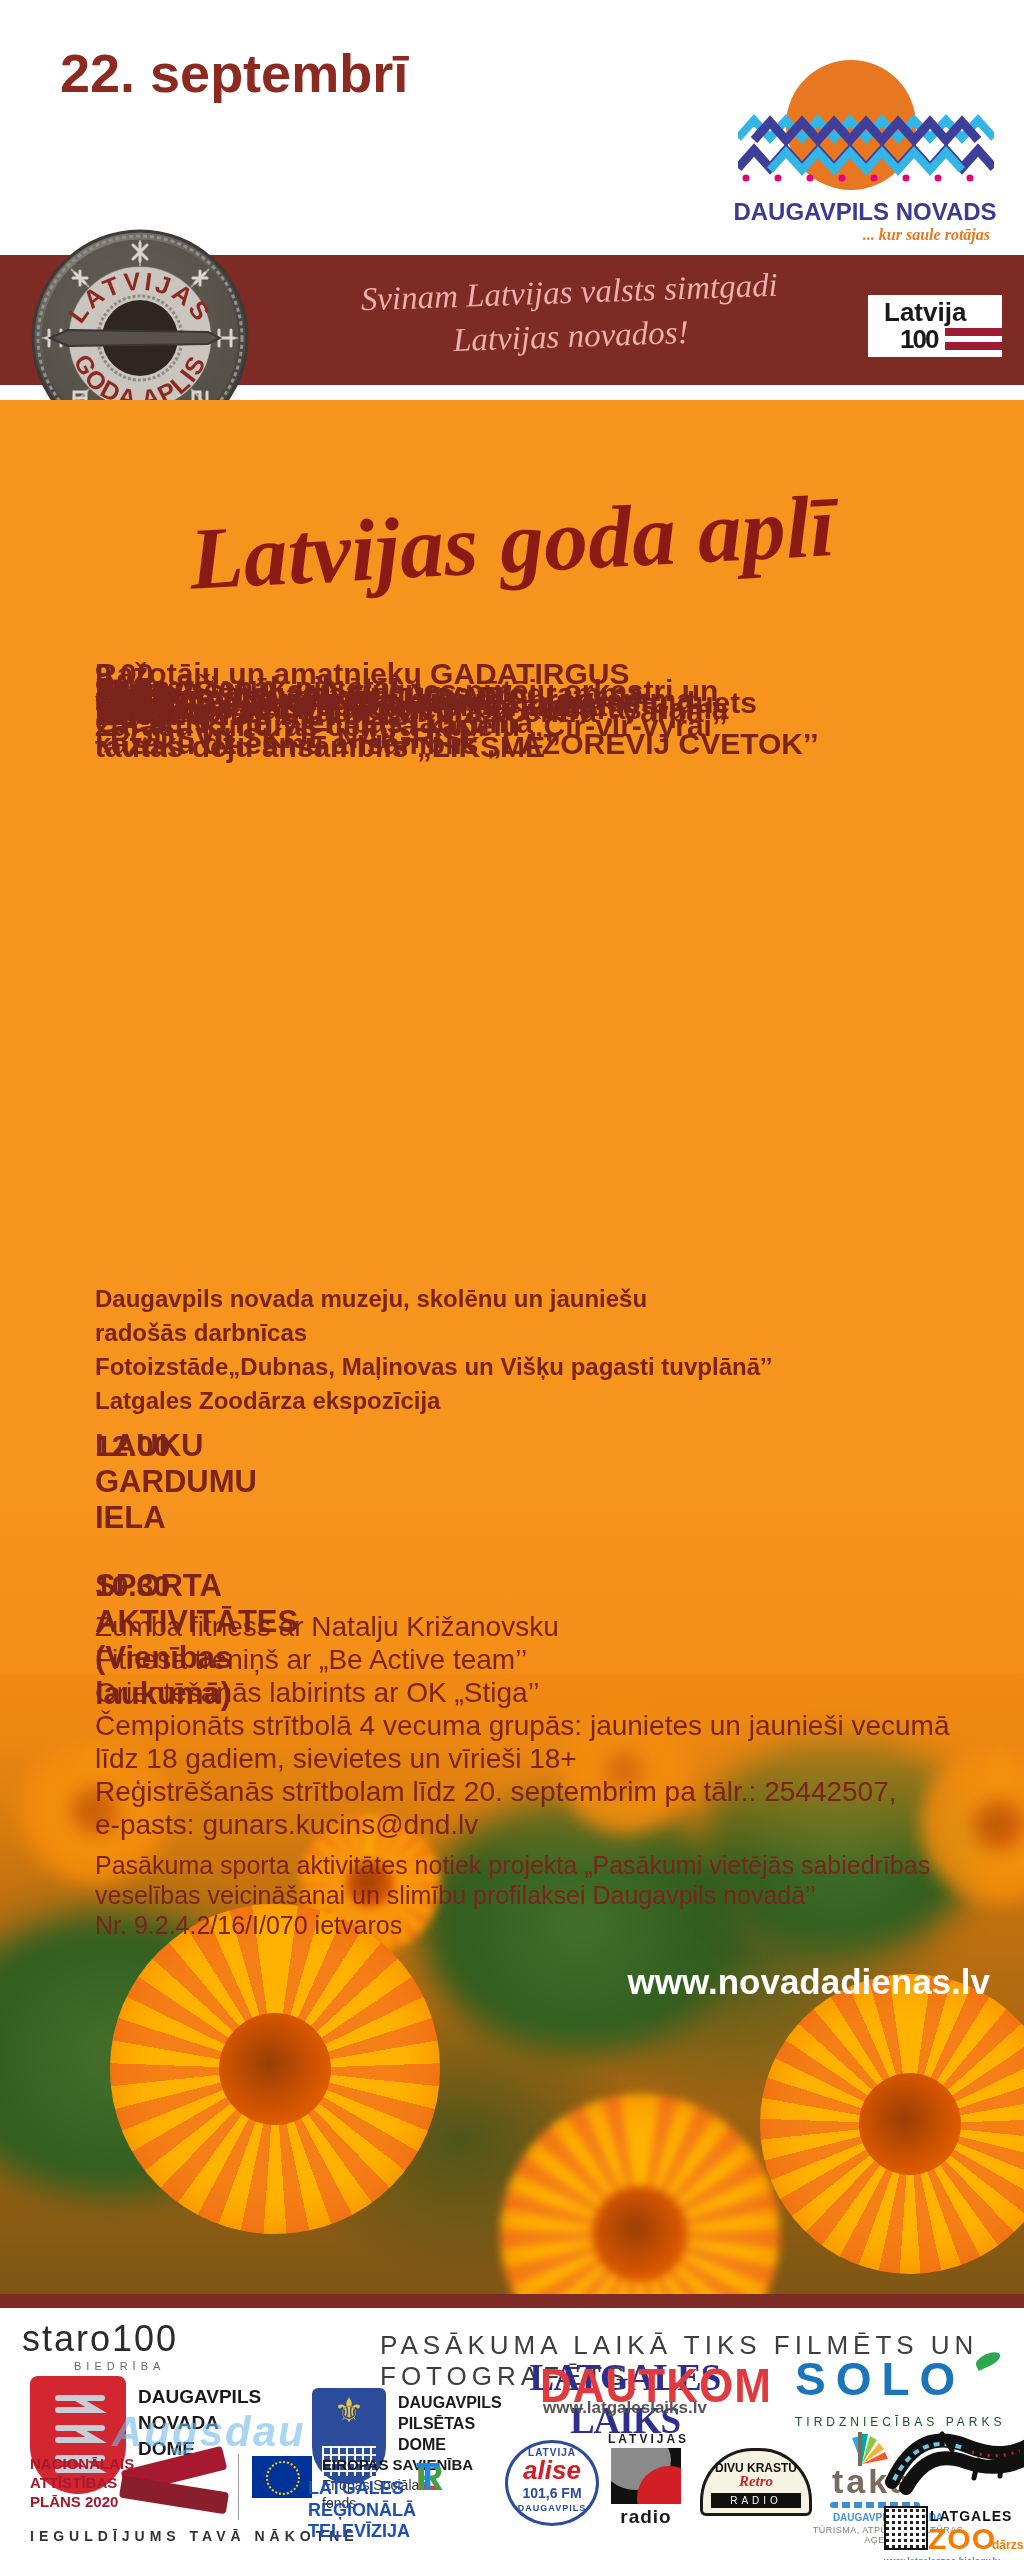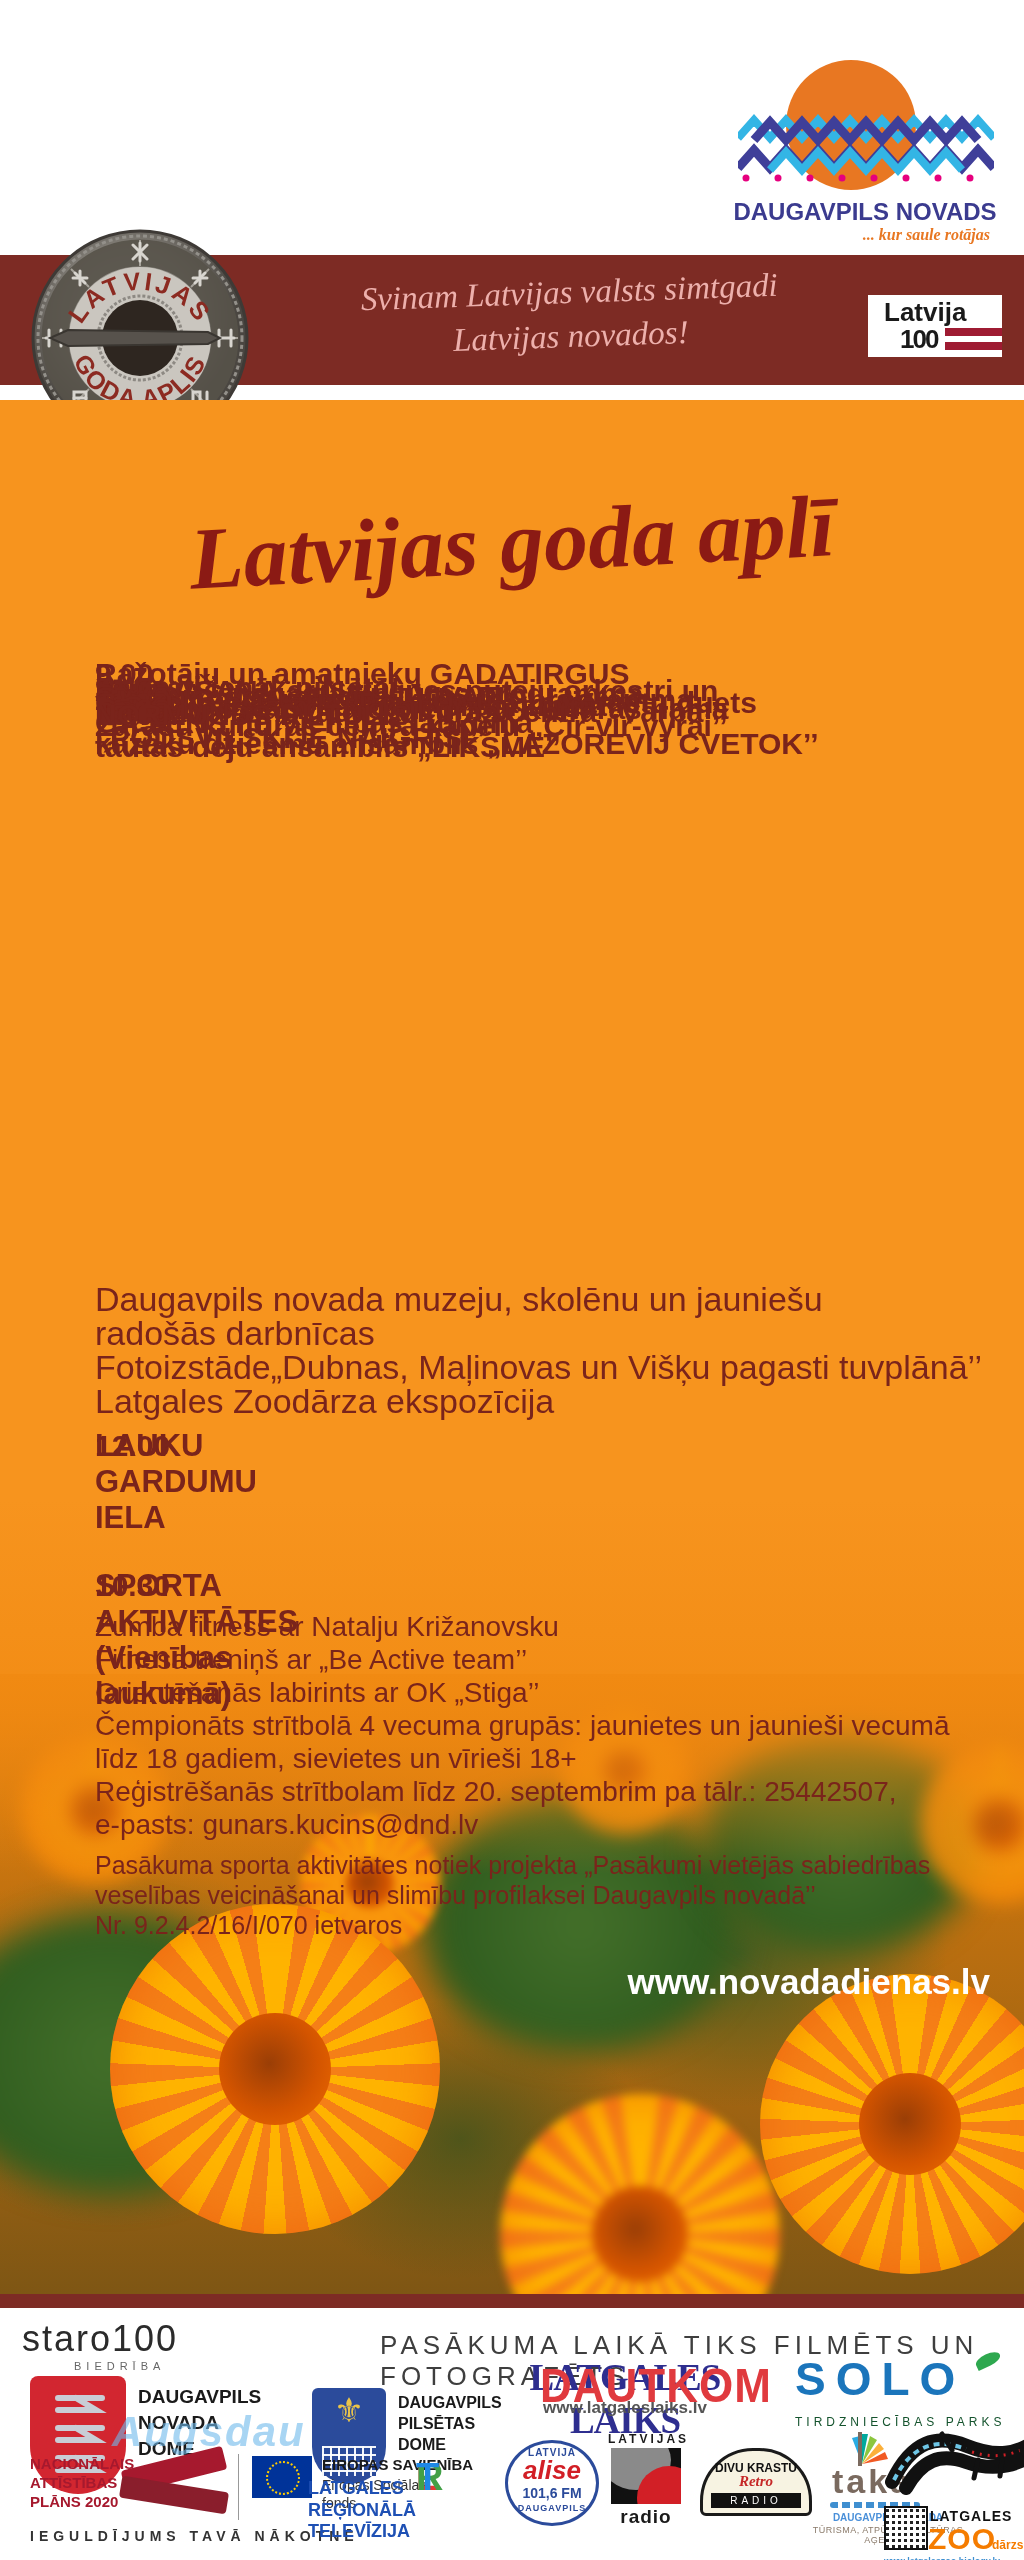--- a/index.html
+++ b/index.html
@@ -44,21 +44,21 @@
                 font-family:"Liberation Serif",serif;font-style:italic;font-weight:bold;
                 font-size:88px;transform:rotate(-3deg);z-index:4;}
 
   .sched{left:95px;top:256px;width:880px;z-index:4;}
   .srow{position:relative;display:flex;margin-bottom:3px;color:#7A241B;}
   .srow.gap{margin-bottom:14px;}
   .stime{flex:none;width:115px;font-size:30px;font-weight:bold;line-height:35px;}
   .stext{font-size:30px;font-weight:bold;line-height:35px;white-space:pre-line;}
 
   .para{color:#7A241B;white-space:pre-line;z-index:4;}
-  .p-bold{left:95px;top:882px;font-size:34px;font-weight:normal;line-height:34px;}
+  .p-bold{left:95px;top:882px;font-size:24px;font-weight:bold;line-height:34px;}
   .hrow{left:95px;display:flex;color:#7A241B;z-index:4;position:absolute;}
   .hrow .stime{width:130px;}
   .hrow .htitle{font-size:31px;font-weight:bold;line-height:36px;}
   .g-row{top:1028px;}
   .p-reg1{left:95px;top:1066px;font-size:28px;line-height:34px;}
   .s-row{top:1168px;}
   .p-reg2{left:95px;top:1210px;font-size:28px;line-height:33px;}
   .p-note{left:95px;top:1450px;font-size:25px;line-height:30px;}
   .website{left:0;top:1562px;width:990px;text-align:right;color:#fff;
            font-size:35px;font-weight:bold;z-index:5;}
@@ -172,20 +172,21 @@
   .zoo-l1{left:-22px;top:82px;font-size:14px;font-weight:bold;color:#111;letter-spacing:1px;}
   .zoo-l2{left:-24px;top:96px;font-size:30px;font-weight:bold;color:#F57C00;letter-spacing:1px;}
   .zoo-l3{left:40px;top:112px;font-size:12px;font-weight:bold;color:#F57C00;}
   .zoo-url{left:-68px;top:130px;width:160px;font-size:9px;font-weight:bold;color:#3F8FD0;}
 </style>
 </head>
 <body>
 
 <div id="poster">
 
+  <div class="abs date">22. septembrī</div>
 
   <div class="abs mun-logo">
     <div class="sun"></div>
     <svg style="position:absolute;left:18px;top:78px;" width="256" height="78" viewBox="0 0 256 78">
       <polyline points="0,30 16,12 32,30 48,12 64,30 80,12 96,30 112,12 128,30 144,12 160,30 176,12 192,30 208,12 224,30 240,12 256,30" fill="none" stroke="#33B5E5" stroke-width="8"></polyline>
       <polyline points="16,32 32,14 48,32 64,14 80,32 96,14 112,32 128,14 144,32 160,14 176,32 192,14 208,32 224,14 240,32" fill="none" stroke="#3F3F99" stroke-width="9"></polyline>
       <polyline points="0,60 16,42 32,60 48,42 64,60 80,42 96,60 112,42 128,60 144,42 160,60 176,42 192,60 208,42 224,60 240,42 256,60" fill="none" stroke="#3F3F99" stroke-width="9"></polyline>
       <polyline points="32,62 48,44 64,62 80,44 96,62 112,44 128,62 144,44 160,62 176,44 192,62 208,44 224,62" fill="none" stroke="#33B5E5" stroke-width="8"></polyline>
       <g fill="#E6007E">
         <circle cx="8" cy="70" r="3.5"></circle>

